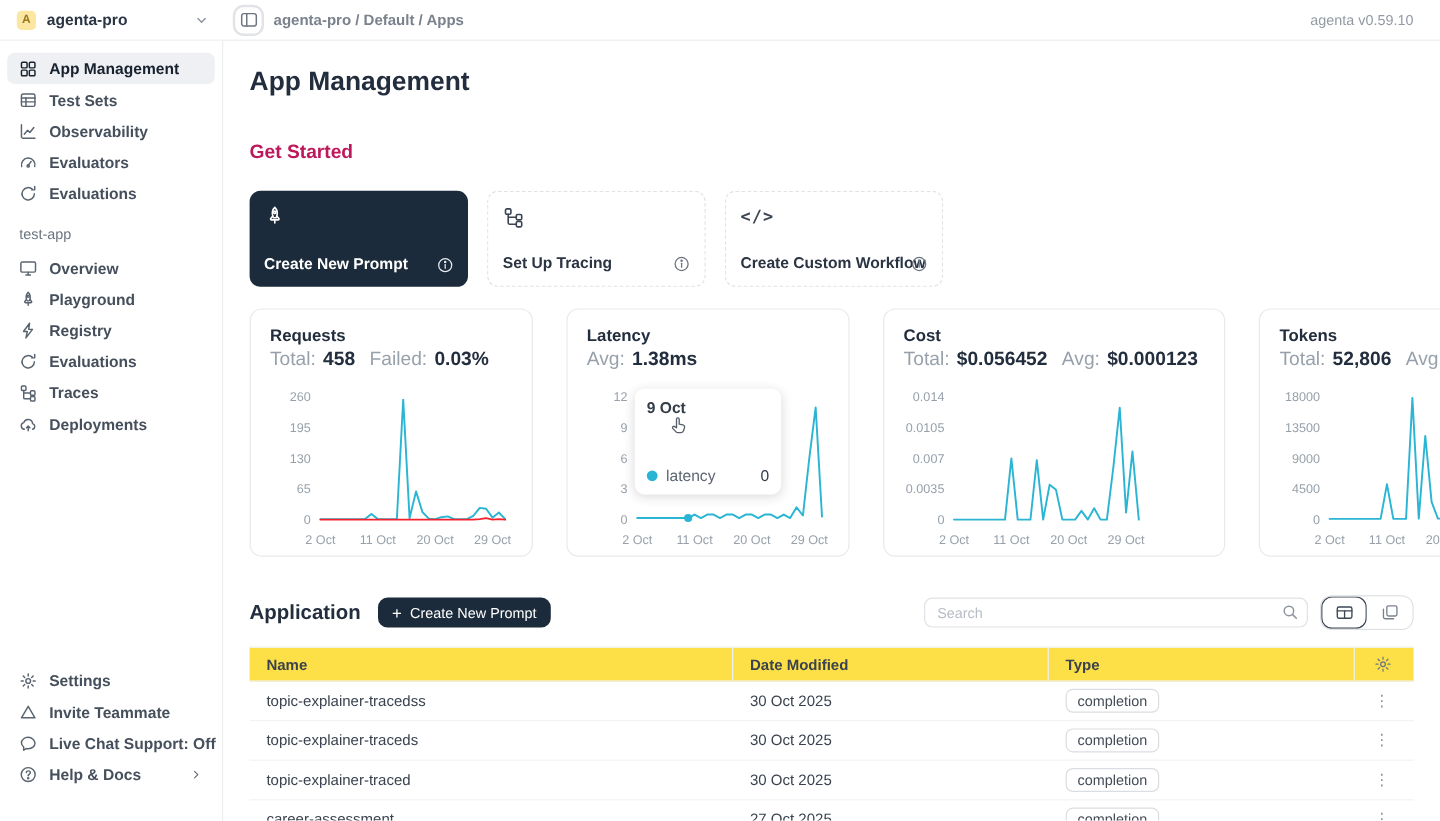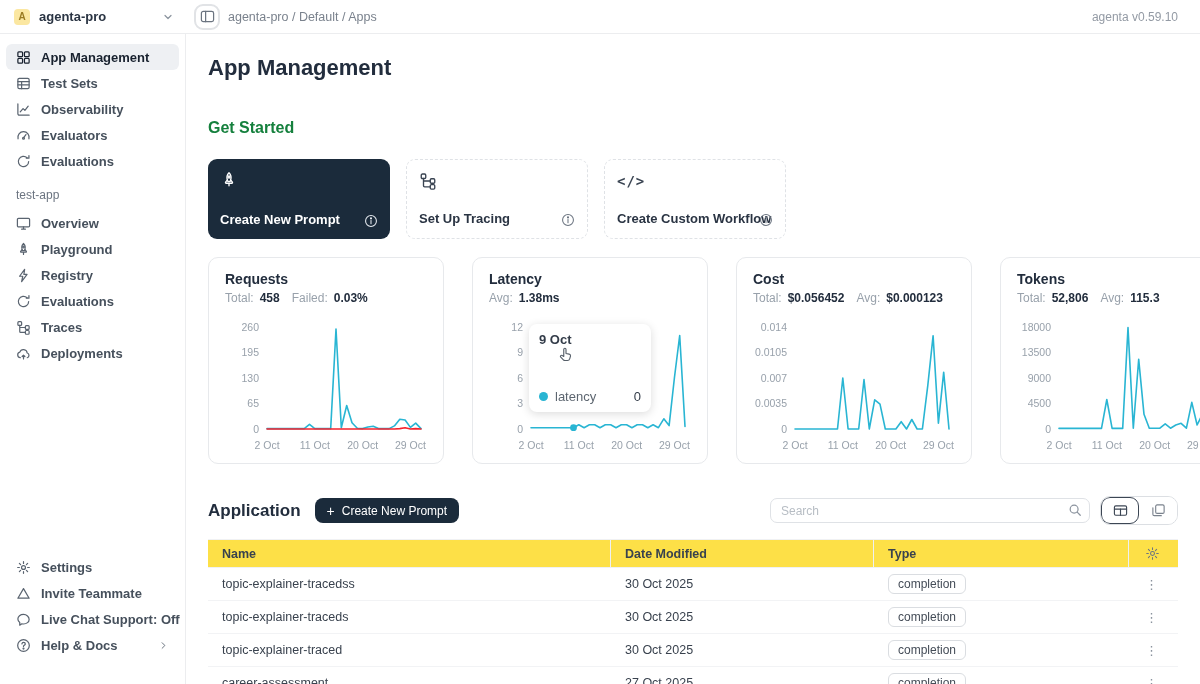--- a/index.html
+++ b/index.html
@@ -13,56 +13,56 @@
   .topbar{height:34px;display:flex;align-items:center;border-bottom:1px solid #ecedef;background:#fff;}
   .tb-left{width:186px;display:flex;align-items:center;padding:0 12px 0 14px;flex:none;}
   .avatar{width:16px;height:16px;border-radius:4px;background:#fbe7a1;color:#9a7b22;
     font-size:10px;font-weight:700;display:flex;align-items:center;justify-content:center;}
   .ws-name{font-size:13px;font-weight:600;margin-left:9px;color:#2a3443;}
   .tb-left .chev{margin-left:auto;}
   .chev svg{width:12px;height:12px;stroke:#8b939e;fill:none;stroke-width:1.6;stroke-linecap:round;stroke-linejoin:round;}
   .collapse-btn{width:26px;height:26px;border:2px solid #e1e3e6;border-radius:9px;background:#fff;
     display:flex;align-items:center;justify-content:center;margin-left:8px;cursor:pointer;padding:0;}
   .collapse-btn svg{width:15px;height:15px;stroke:#6b7480;fill:none;stroke-width:1.3;}
-  .breadcrumb{font-size:12.5px;color:#7a828d;margin-left:8px;cursor:pointer;}
+  .breadcrumb{font-size:12.5px;color:#7a828d;margin-left:8px;cursor:pointer;font-weight:bold;}
   .version{margin-left:auto;font-size:12px;color:#939aa4;padding-right:22px;}
 
   
   .shell{display:flex;height:650px;}
   .sidebar{width:186px;flex:none;border-right:1px solid #ecedef;display:flex;flex-direction:column;padding-top:10px;background:#fff;}
   .side-item{display:flex;align-items:center;gap:10px;height:26px;padding:0 10px;margin:0 6px;border-radius:6px;
     font-size:13px;color:#46505c;cursor:pointer;white-space:nowrap;font-weight:bold;}
   .side-item.active{background:#eef0f3;color:#18212e;font-weight:600;}
   .side-item.active .icn svg{stroke:#18212e;}
   .side-label{font-size:12px;color:#6b7480;padding:14px 0 8px 16px;}
   .side-bottom{margin-top:auto;padding-bottom:26px;}
   .side-item .chev-r{margin-left:auto;}
 
   
   .main{flex:1;padding:0 22px;overflow:hidden;}
   .page-title{font-size:22px;font-weight:700;color:#222d3d;margin:21px 0 0;}
-  .sec-title{font-size:16px;font-weight:700;color:#15803d;margin:38px 0 0;}
+  .sec-title{font-size:16px;font-weight:700;color:#be185d;margin:38px 0 0;}
 
   .gs-row{display:flex;gap:16px;margin-top:22px;}
   .gs-card{width:182px;height:80px;border-radius:9px;position:relative;padding:12px;cursor:pointer;
     background:#fff;border:1px dashed #dfe2e6;}
   .gs-card.dark{background:#1b2b3b;border:none;color:#fff;}
   .gs-card .glabel{position:absolute;left:12px;bottom:12px;font-size:13px;font-weight:600;color:#2a3443;}
   .gs-card.dark .glabel{color:#fff;}
   .gs-card .info{position:absolute;right:12px;bottom:11px;}
   .info svg{width:14px;height:14px;stroke:#6b7480;fill:none;stroke-width:1.2;}
   .gs-card.dark .info svg{stroke:#e8ecf1;}
   .gs-card .top-ic svg{width:18px;height:18px;stroke:#3a4452;fill:none;stroke-width:1.2;}
   .gs-card.dark .top-ic svg{stroke:#fff;}
   .code-glyph{font-size:14px;font-weight:700;color:#3a4452;letter-spacing:1px;font-family:"DejaVu Sans Mono",monospace;}
 
   .charts-row{display:flex;gap:28px;margin-top:18px;}
   .chart-card{flex:1;height:207px;border:1px solid #e7e9ec;border-radius:10px;padding:13px 16px 8px;position:relative;background:#fff;}
   .chart-title{font-size:14px;font-weight:700;color:#222d3d;}
-  .chart-stats{font-size:12px;margin-top:4px;display:flex;gap:6px;align-items:baseline;}
+  .chart-stats{font-size:16px;margin-top:4px;display:flex;gap:6px;align-items:baseline;}
   .s-label{color:#98a1ab;}
   .s-value{color:#222d3d;font-weight:700;margin-right:6px;}
   .chart-svg{width:202px;height:144px;margin-top:8px;}
   .tick{font-size:10.5px;fill:#98a1ab;}
 
   .chart-tooltip{position:absolute;left:56px;top:66px;width:122px;height:88px;background:#fff;border-radius:8px;
     box-shadow:0 2px 10px rgba(0,0,0,.14);padding:8px 10px;display:flex;flex-direction:column;justify-content:space-between;z-index:2;}
   .tt-title{font-size:13px;font-weight:600;color:#333c49;}
   .tt-row{display:flex;align-items:center;gap:7px;font-size:13px;}
   .tt-dot{width:9px;height:9px;border-radius:50%;background:#29b5d3;}

